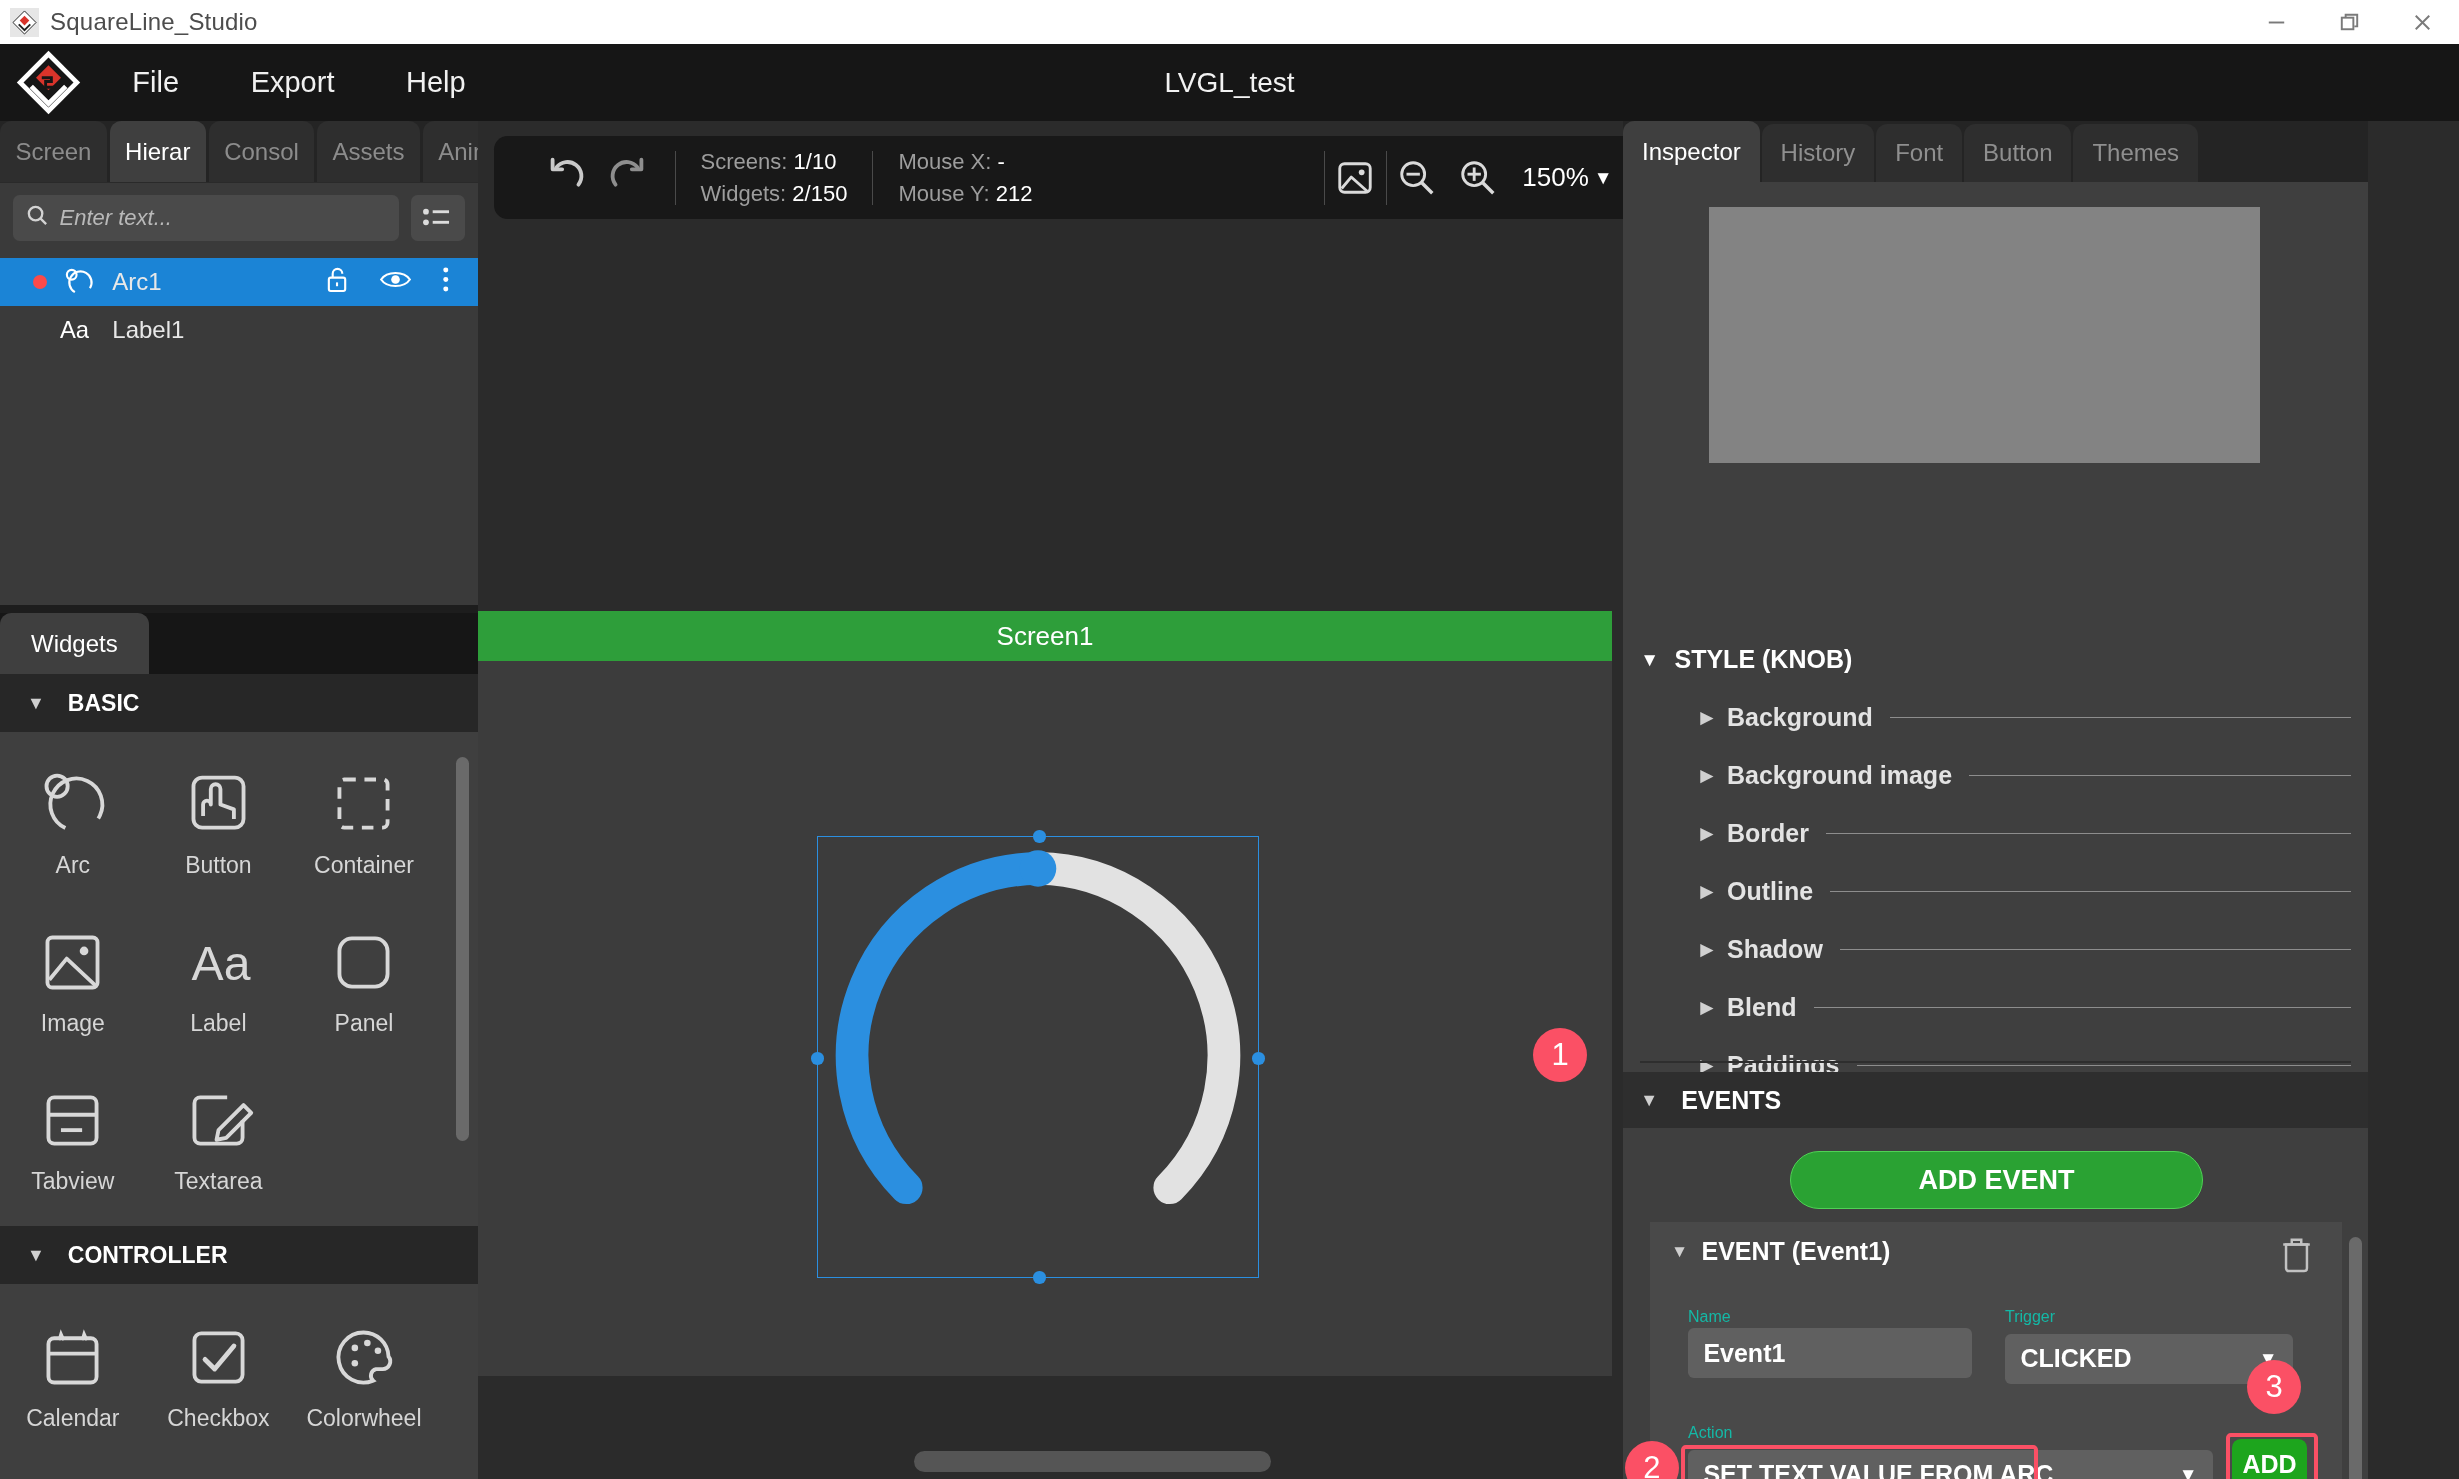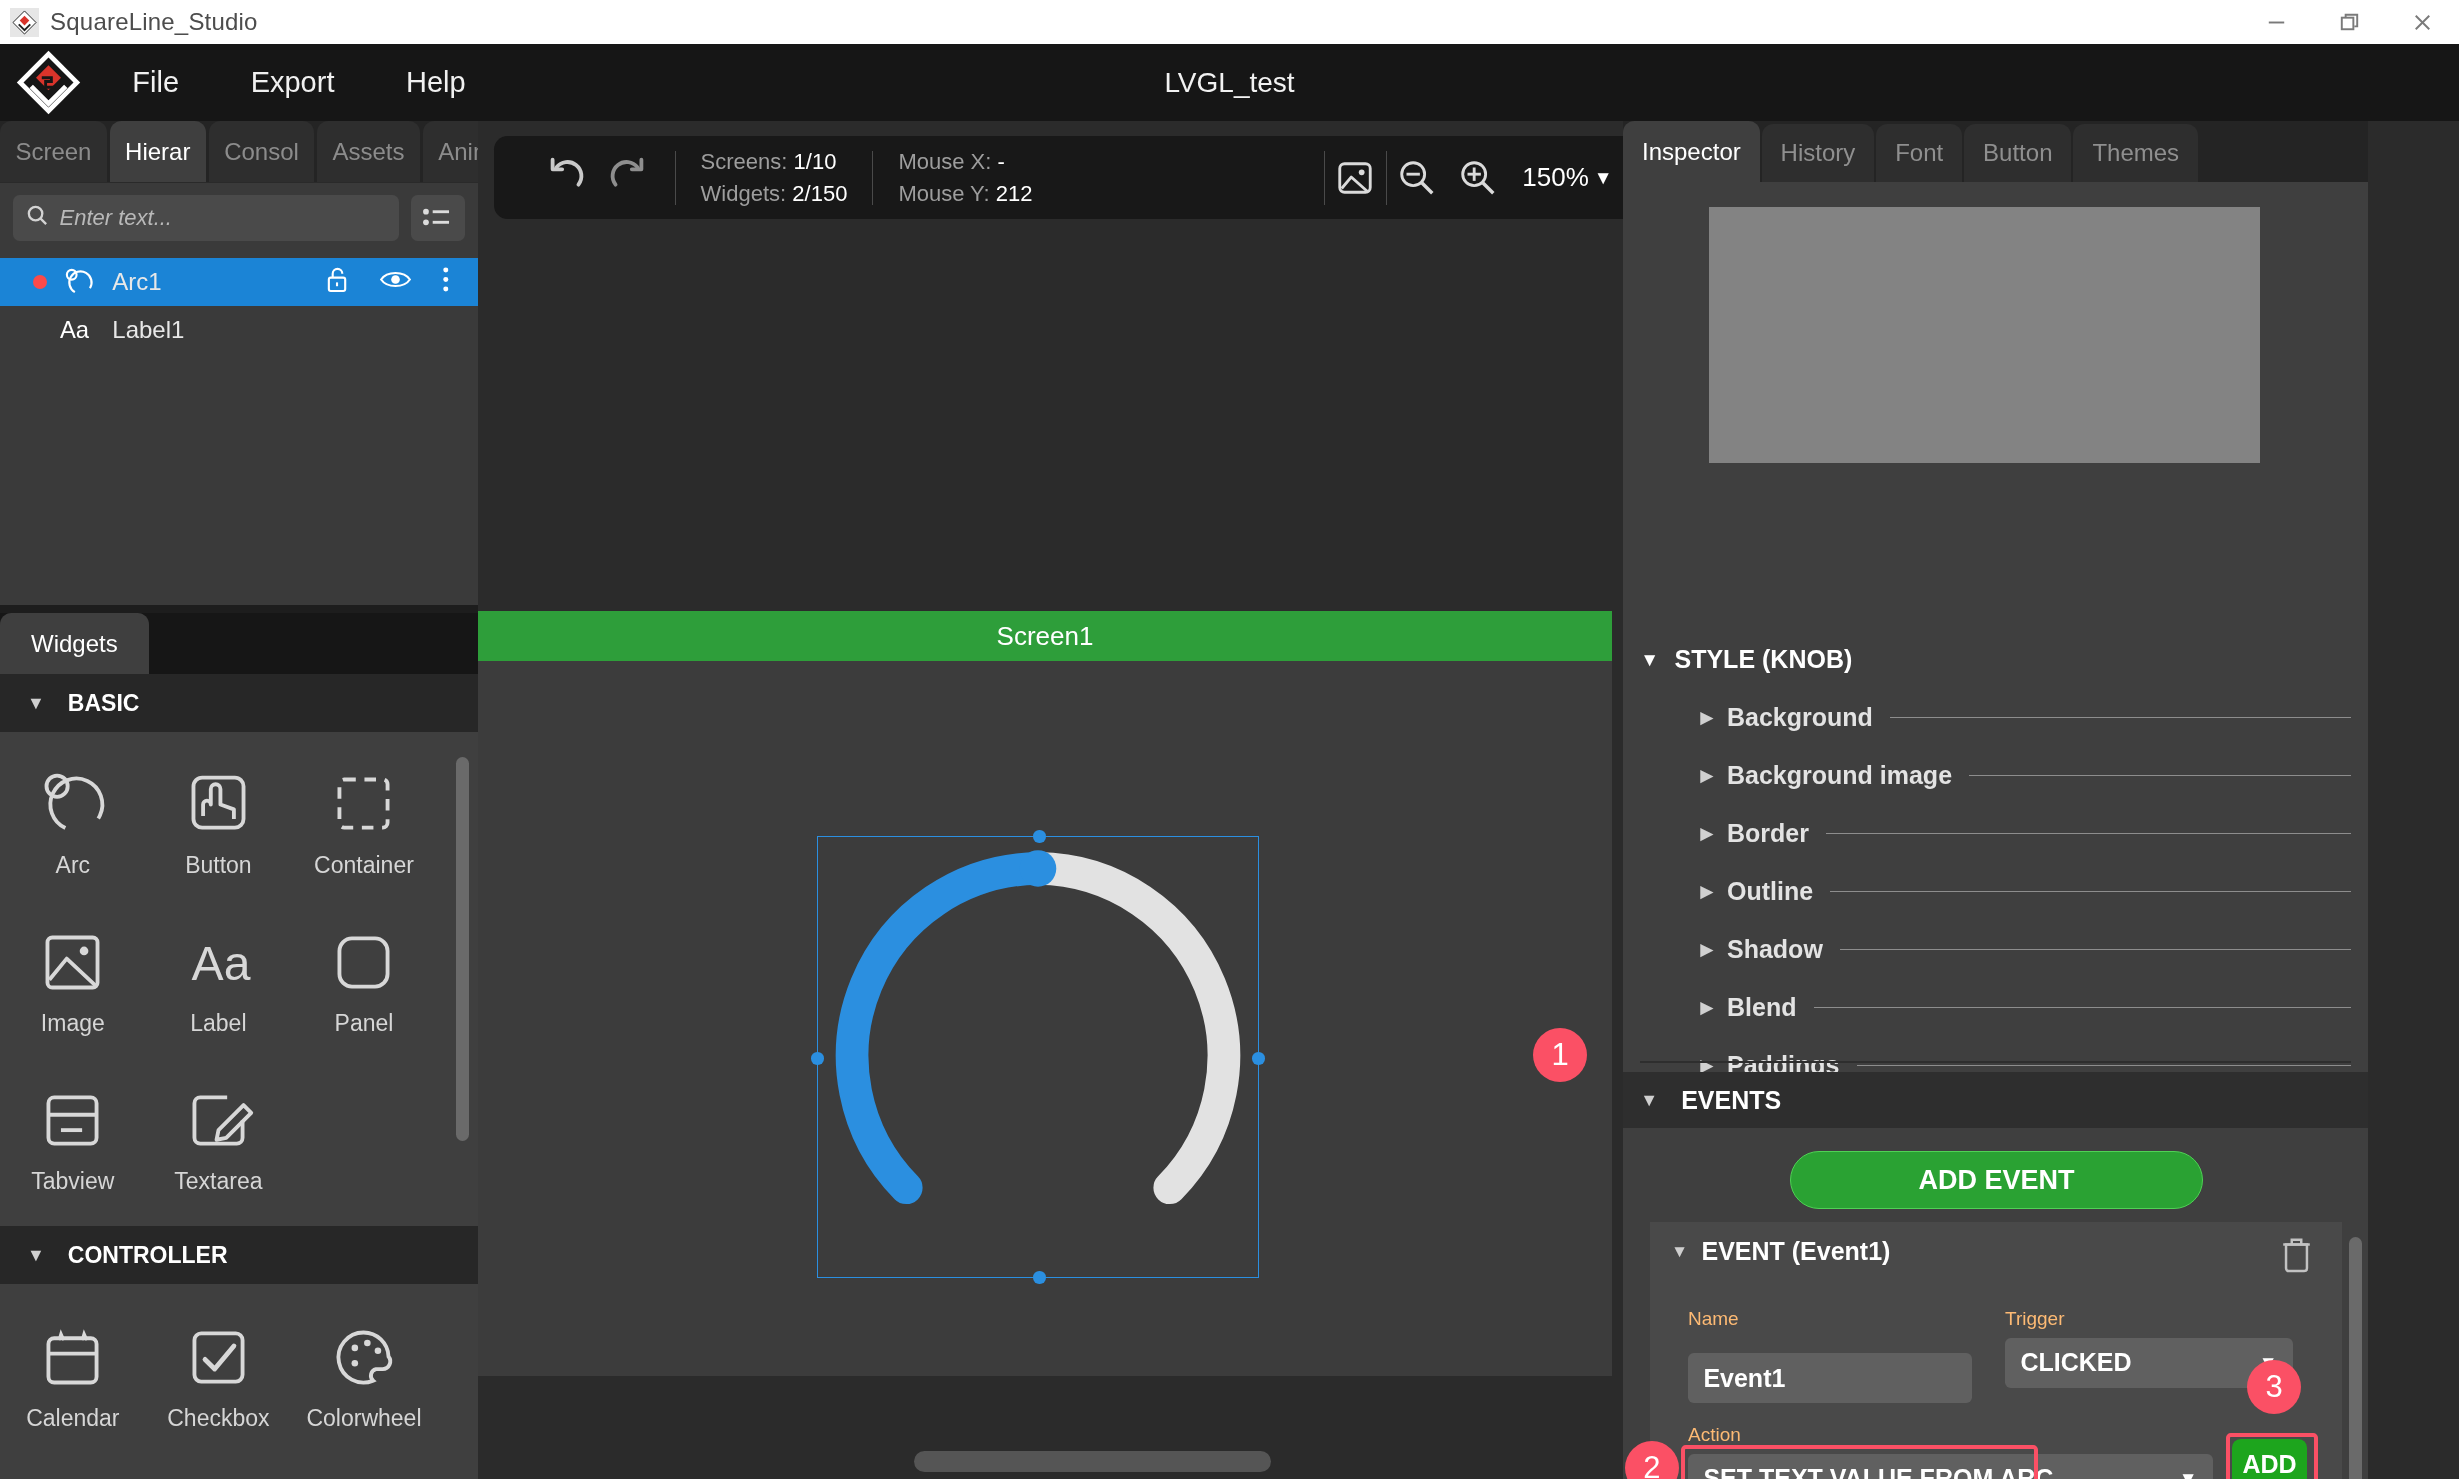--- a/index.html
+++ b/index.html
@@ -232,21 +232,21 @@
   }
   .event-card {
     position: absolute; left: 27px; top: 1101px; width: 692px; height: 296px;
     background: #494949;
   }
   .event-card-head {
     position: absolute; left: 21px; top: 15.4px; display: flex; align-items: center;
     font-size: 25px; font-weight: bold; color: #ffffff;
   }
   .trash-btn { position: absolute; right: 29px; top: 13.4px; }
-  .field-label { font-size: 19px; color: #fdba74; }
+  .field-label { font-size: 16px; color: #14b8a6; }
   .field-input {
     background: #606060; border-radius: 5.8px; height: 50px;
     display: flex; align-items: center; padding: 0 15.4px;
     font-size: 25px; font-weight: bold; color: #ffffff;
   }
   .name-field { position: absolute; left: 38px; top: 86px; width: 284px; }
   .trigger-field { position: absolute; left: 355px; top: 86px; width: 288px; }
   .action-field { position: absolute; left: 38px; top: 202px; width: 525px; }
   .dd-caret { margin-left: auto; font-size: 19px; }
   .add-btn {
@@ -742,21 +742,21 @@
       <div class="trash-btn">
         <svg width="33" height="38" viewBox="0 0 34 40">
           <path d="M6 10 h22 v25 a3 3 0 0 1 -3 3 h-16 a3 3 0 0 1 -3 -3 z" fill="none" stroke="#c2c2c2" stroke-width="2.6"></path>
           <line x1="3" y1="10" x2="31" y2="10" stroke="#c2c2c2" stroke-width="2.6"></line>
           <path d="M12 10 V5 h10 v5" fill="none" stroke="#c2c2c2" stroke-width="2.6"></path>
         </svg>
       </div>
 
       <div class="name-field">
         <div class="field-label">Name</div>
-        <div class="field-input" style="margin-top:23px;">Event1</div>
+        <div class="field-input" style="margin-top:2px;">Event1</div>
       </div>
 
       <div class="trigger-field">
         <div class="field-label">Trigger</div>
         <div class="field-input" style="margin-top:7.7px;">
           <span>CLICKED</span>
           <span class="dd-caret">▼</span>
         </div>
       </div>
 

